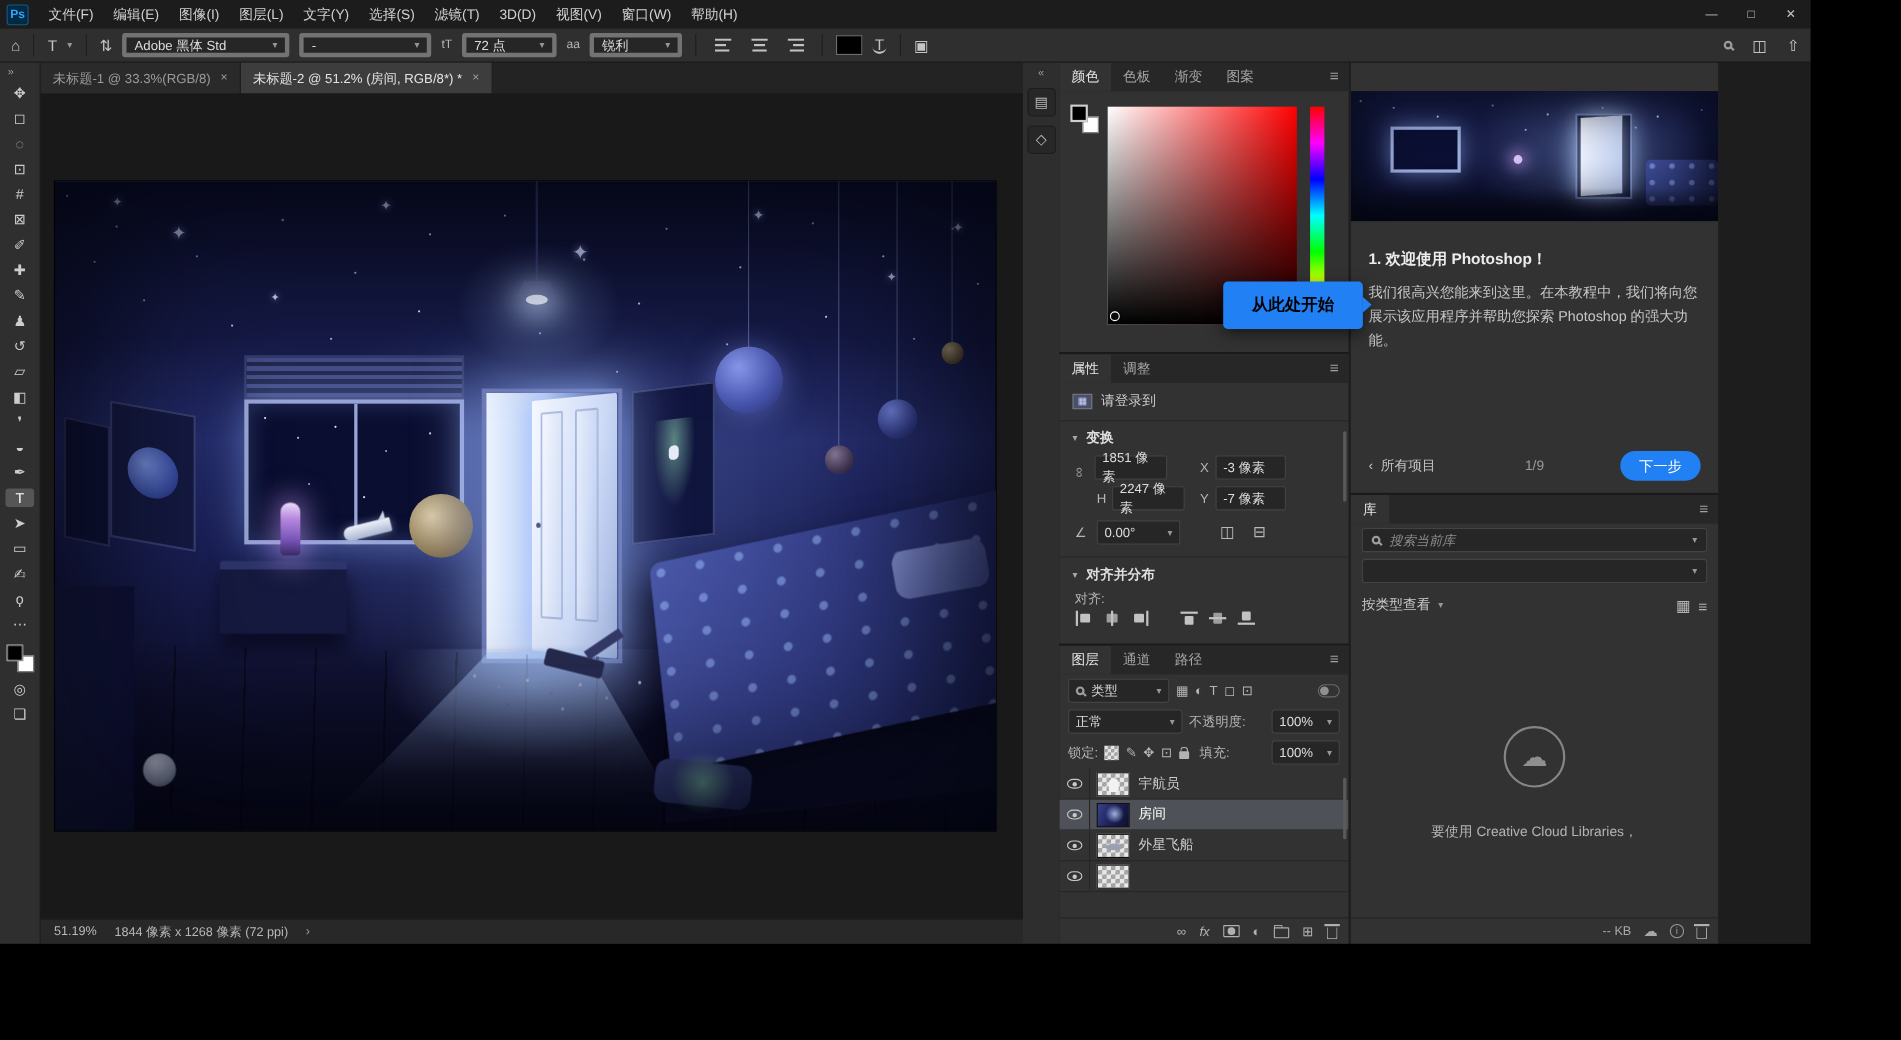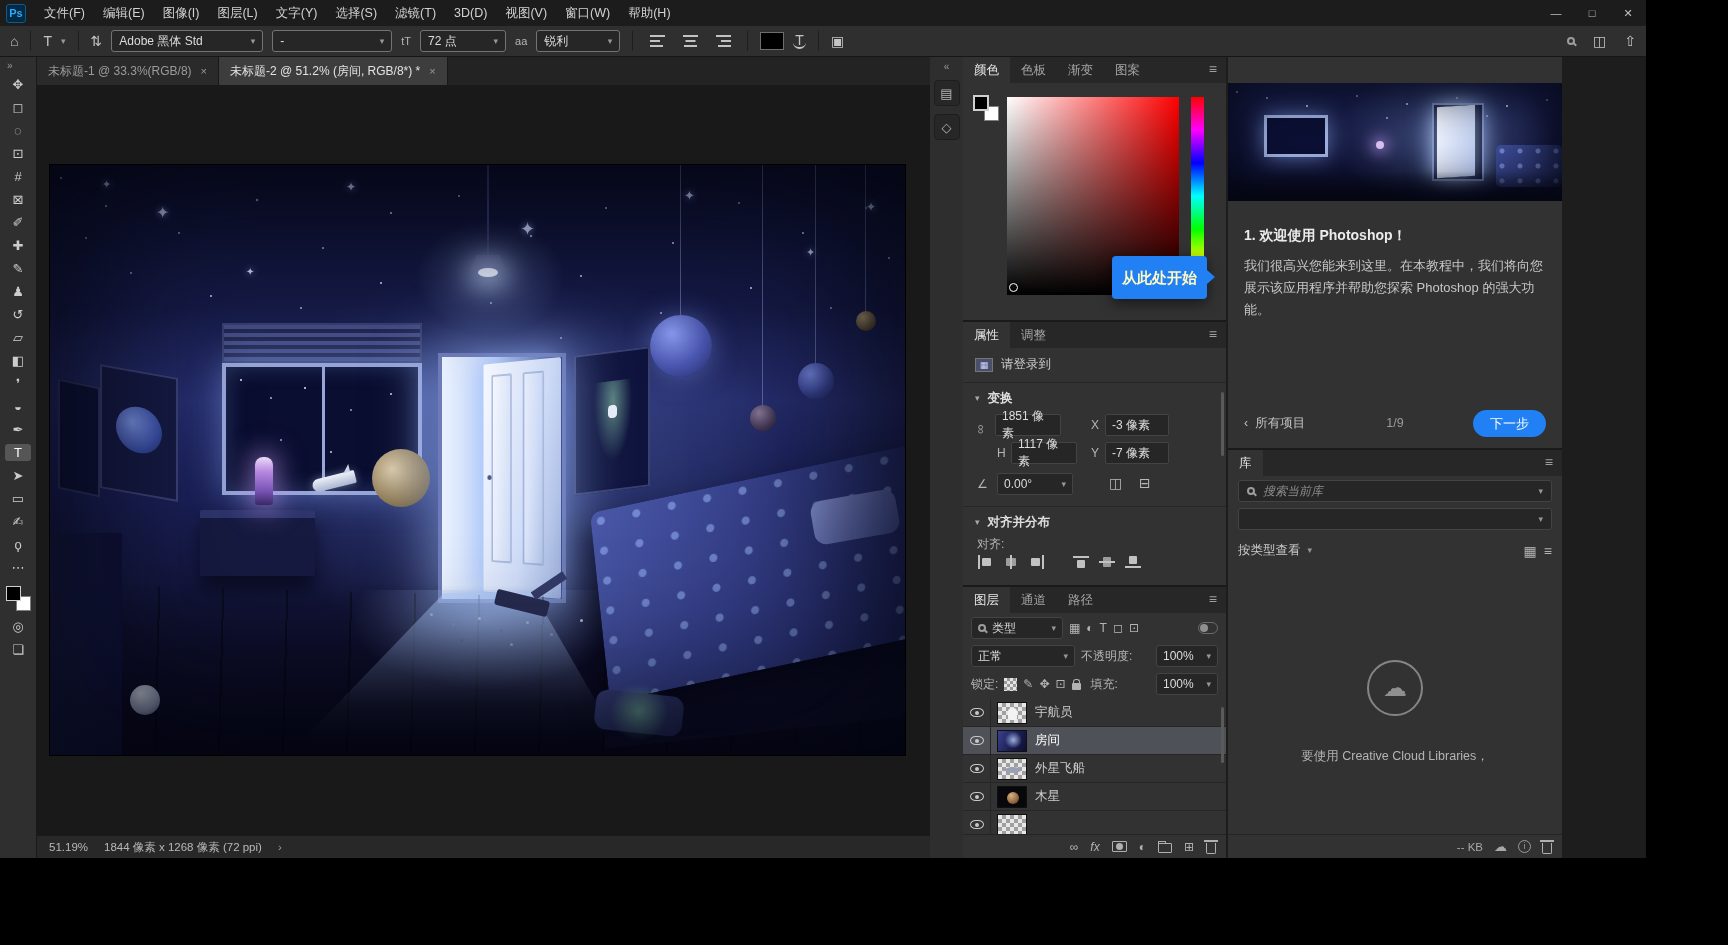--- a/index.html
+++ b/index.html
@@ -12,21 +12,21 @@
 .ps-logo{width:20px;height:19px;background:#002a44;border:1px solid #155a86;border-radius:3px;color:#31a8ff;font-size:11px;font-weight:bold;display:grid;place-items:center;margin-right:9px}
 .menu-item{padding:0 9px;line-height:26px;font-size:12.5px;color:#d2d2d2;display:inline-block}
 .win-controls{margin-left:auto;display:flex;height:26px}
 .win-btn{width:36px;text-align:center;line-height:26px;color:#c0c0c0;font-size:11px}
 
 
 .optionsbar{position:absolute;left:0;top:26px;right:0;height:31px;background:#2f2f2f;border-bottom:1px solid #161616;display:flex;align-items:center;padding:0 10px;gap:9px}
 .ob-sep{width:1px;height:20px;background:#1e1e1e;margin:0 3px}
 .ob-ic{color:#c4c4c4;font-size:14px;line-height:1}
 .ob-ic.small{font-size:11px;color:#b5b5b5}
-.ob-dd{height:22px;background:#262626;border:1px solid #737373;border-radius:3px;display:flex;align-items:center;padding:0 7px;gap:7px;color:#ddd;white-space:nowrap}
+.ob-dd{height:22px;background:#262626;border:4px solid #737373;border-radius:3px;display:flex;align-items:center;padding:0 7px;gap:7px;color:#ddd;white-space:nowrap}
 .arr{color:#979797;font-size:9px;line-height:1}
 .ob-swatch{width:24px;height:18px;background:#000;border:1px solid #6e6e6e}
 .al-svg rect{fill:#c2c2c2}
 .ob-right{margin-left:auto;display:flex;align-items:center;gap:18px}
 .mag{width:8px;height:8px;border:2px solid #9c9c9c;border-radius:50%;position:relative;display:inline-block}
 .mag::after{content:"";position:absolute;width:5px;height:2px;background:#9c9c9c;right:-4px;bottom:-2px;transform:rotate(45deg)}
 
 
 .main{position:absolute;left:0;top:57px;right:0;bottom:0;background:#1d1d1d}
 
@@ -144,21 +144,21 @@
 .lib-input{flex:1;background:transparent;border:none;outline:none;color:#cfcfcf;font-size:12px;font-style:italic}
 .lib-input::placeholder{color:#8c8c8c}
 .lib-viewby{position:absolute;left:10px;right:10px;top:92px;display:flex;align-items:center;gap:7px;color:#c8c8c8;font-size:12.5px}
 .view-ic{color:#b2b2b2;font-size:14px}
 .lib-empty{position:absolute;left:0;right:0;top:210px;text-align:center}
 .doodle{width:56px;height:56px;border:2px solid #858585;border-radius:50%;margin:0 auto 30px;display:grid;place-items:center;color:#8f8f8f;font-size:24px}
 .lib-line{font-size:12.5px;color:#b4b4b4;line-height:1.65}
 .lib-footer{position:absolute;left:0;right:0;bottom:0;height:24px;border-top:1px solid #242424;display:flex;align-items:center;justify-content:flex-end;gap:11px;padding:0 10px;color:#a8a8a8;font-size:11.5px}
 
 
-.coachmark{position:absolute;left:1112px;top:256px;height:43px;background:#2180f3;border-radius:4px;padding:0 10px;color:#fef9c3;font-size:15px;font-weight:700;line-height:43px;z-index:60;box-shadow:0 4px 14px rgba(0,0,0,.55)}
+.coachmark{position:absolute;left:1112px;top:256px;height:43px;background:#2180f3;border-radius:4px;padding:0 26px;color:#000000;font-size:15px;font-weight:700;line-height:43px;z-index:60;box-shadow:0 4px 14px rgba(0,0,0,.55)}
 .coachmark::after{content:"";position:absolute;right:-8px;top:14px;border-left:8px solid #2180f3;border-top:7px solid transparent;border-bottom:7px solid transparent}
 
 
 .scene{position:absolute;left:13px;top:80px;width:855px;height:590px;overflow:hidden;box-shadow:0 0 0 1px #000;background:#10123a}
 .scene>div,.scene>span{position:absolute}
 .sc-base{inset:0;background:radial-gradient(ellipse 420px 300px at 54% 50%,rgba(150,185,255,.22),rgba(150,185,255,0) 65%),linear-gradient(180deg,#1d2356 0%,#171c4a 24%,#262e6e 40%,#1b2158 56%,#131538 76%,#0b0d26 100%)}
 .sc-ceilshade{left:0;top:0;right:0;height:175px;background:linear-gradient(180deg,rgba(8,10,34,.85),rgba(16,20,60,.15) 80%,transparent)}
 .sc-stardots{left:10px;top:12px;width:2px;height:2px;border-radius:50%;background:#c5d1fa;box-shadow:45px 28px 0 #b9c6f0,118px 55px 0 #8fa0d8,196px 22px 1px #e2e9ff,262px 70px 0 #9fb0e0,330px 35px 0 #cdd8ff,398px 18px 0 #aab8e8,470px 58px 1px #eef2ff,545px 30px 0 #9fb0e0,612px 65px 0 #c5d1fa,678px 25px 0 #8fa0d8,742px 55px 0 #dbe3ff,805px 30px 0 #aab8e8,70px 95px 0 #8fa0d8,150px 118px 0 #c5d1fa,240px 130px 0 #9fb0e0,320px 105px 0 #dbe3ff,430px 125px 0 #8fa0d8,520px 98px 0 #c5d1fa,600px 135px 0 #9fb0e0,690px 110px 0 #dbe3ff,770px 130px 0 #8fa0d8,828px 80px 0 #c5d1fa,25px 60px 0 #9fb0e0,360px 150px 0 #7f90c8,500px 160px 0 #8fa0d8,640px 152px 0 #9fb0e0}
 .sc-star{color:#d4ddff;text-shadow:0 0 7px #93aaff;line-height:1}
 .sc-lampglow{left:365px;top:55px;width:150px;height:115px;background:radial-gradient(ellipse,rgba(170,200,255,.3),transparent 70%)}
@@ -469,21 +469,21 @@
         <span class="flbl" style="left:34px;top:96px">W</span>
         <div class="fld" style="left:32px;top:92px;width:66px">
             <span>1851 像素</span>
           </div>
         <span class="flbl" style="left:128px;top:96px">X</span>
         <div class="fld" style="left:142px;top:92px;width:64px">
             <span>-3 像素</span>
           </div>
         <span class="flbl" style="left:34px;top:124px">H</span>
         <div class="fld" style="left:48px;top:120px;width:66px">
-            <span>1117 像素</span>
+            <span>2247 像素</span>
           </div>
         <span class="flbl" style="left:128px;top:124px">Y</span>
         <div class="fld" style="left:142px;top:120px;width:64px">
             <span>-7 像素</span>
           </div>
         <span class="flbl" style="left:14px;top:155px">∠</span>
         <div class="fld" style="left:34px;top:151px;width:76px">
           <span>0.00°</span>
           <span class="arr" style="margin-left:auto">▾</span>
         </div>
@@ -600,27 +600,20 @@
             <span class="eyecell">
                 <span class="eye"></span>
               </span>
             <span class="lthumb t-checker t-ship"></span>
             <span class="lname">外星飞船</span>
           </div>
           <div class="lrow">
             <span class="eyecell">
                 <span class="eye"></span>
               </span>
-            <span class="lthumb t-jup"></span>
-            <span class="lname">木星</span>
-          </div>
-          <div class="lrow">
-            <span class="eyecell">
-                <span class="eye"></span>
-              </span>
             <span class="lthumb t-checker"></span>
             <span class="lname"></span>
           </div>
         </div>
         <div class="lp-footer">
           <span>∞</span>
           <span class="fx">fx</span>
           <span class="icon-mask"></span>
           <span>◐</span>
           <span class="icon-folder"></span>

